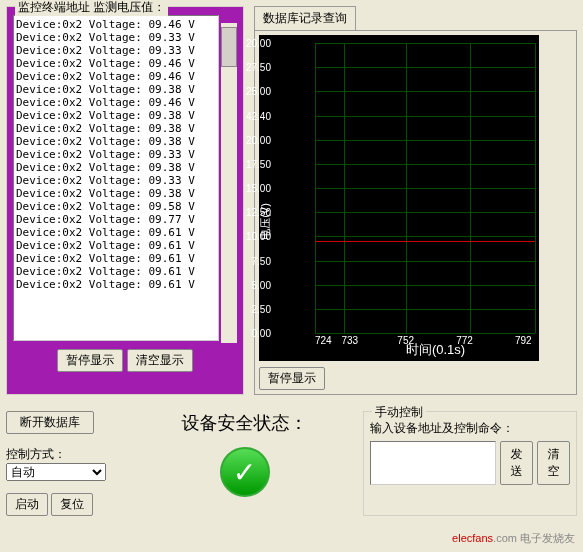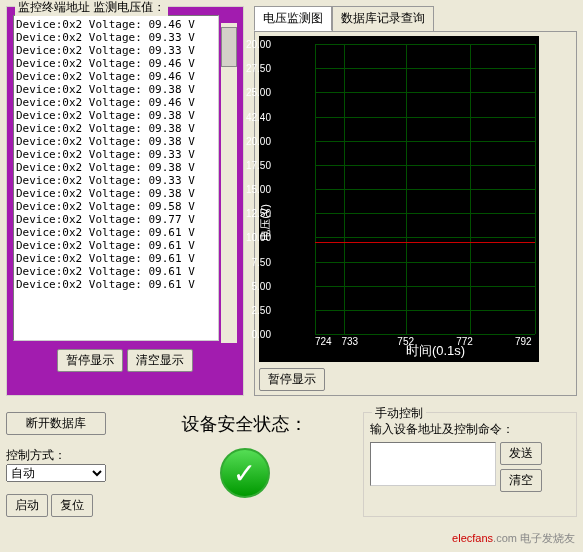--- a/index.html
+++ b/index.html
@@ -65,21 +65,20 @@
       <div class="scroll-thumb"></div>
     </div>
     <div style="text-align:center;margin-top:8px">
       <button>暂停显示</button>
       <button>清空显示</button>
     </div>
   </div>
 
   <div style="flex:1">
     <div class="tabs">
-      <div class="tab active">电压监测图</div>
       <div class="tab">数据库记录查询</div>
     </div>
     <div style="border:1px solid #999;padding:4px;background:#ece9d8">
       <div class="chart-area">
         <div class="y-label">电压(V)</div>
         <div class="y-axis" id="y-ticks">
             <div class="tick" style="top: 3px;">20.00</div>
             <div class="tick" style="top: 27.1667px;">27.50</div>
             <div class="tick" style="top: 51.3333px;">25.00</div>
             <div class="tick" style="top: 75.5px;">42.40</div>
@@ -125,21 +124,21 @@
       </div>
       <div style="margin-top:6px">
         <button>暂停显示</button>
       </div>
     </div>
   </div>
 </div>
 
 <div class="bottom-row">
   <div style="width:120px">
-    <button style="width:100px;margin-bottom:12px">断开数据库</button>
+    <button style="width:88px;margin-bottom:12px">断开数据库</button>
     <div>控制方式：</div>
     <select>
       <option>自动</option>
     </select>
     <div style="margin-top:12px">
       <button>启动</button>
       <button>复位</button>
     </div>
   </div>
 
@@ -150,21 +149,21 @@
         <span class="check">✓</span>
       </div>
     </div>
   </div>
 
   <div class="manual-box">
     <div class="group-title">手动控制</div>
     <div>输入设备地址及控制命令：</div>
     <div style="display:flex;gap:4px;margin-top:4px">
       <input type="text" style="width: 120px; height: 40px;">
-      <div style="display:flex;flex-direction:column;gap:4px">
+      <div style="display:flex;flex-direction:row;gap:4px">
         <button>发送</button>
         <button>清空</button>
       </div>
     </div>
   </div>
 </div>
 
 <div class="footer-note">
   <span class="elec">elecfans</span><span>.com</span>
   <span>电子发烧友</span>

